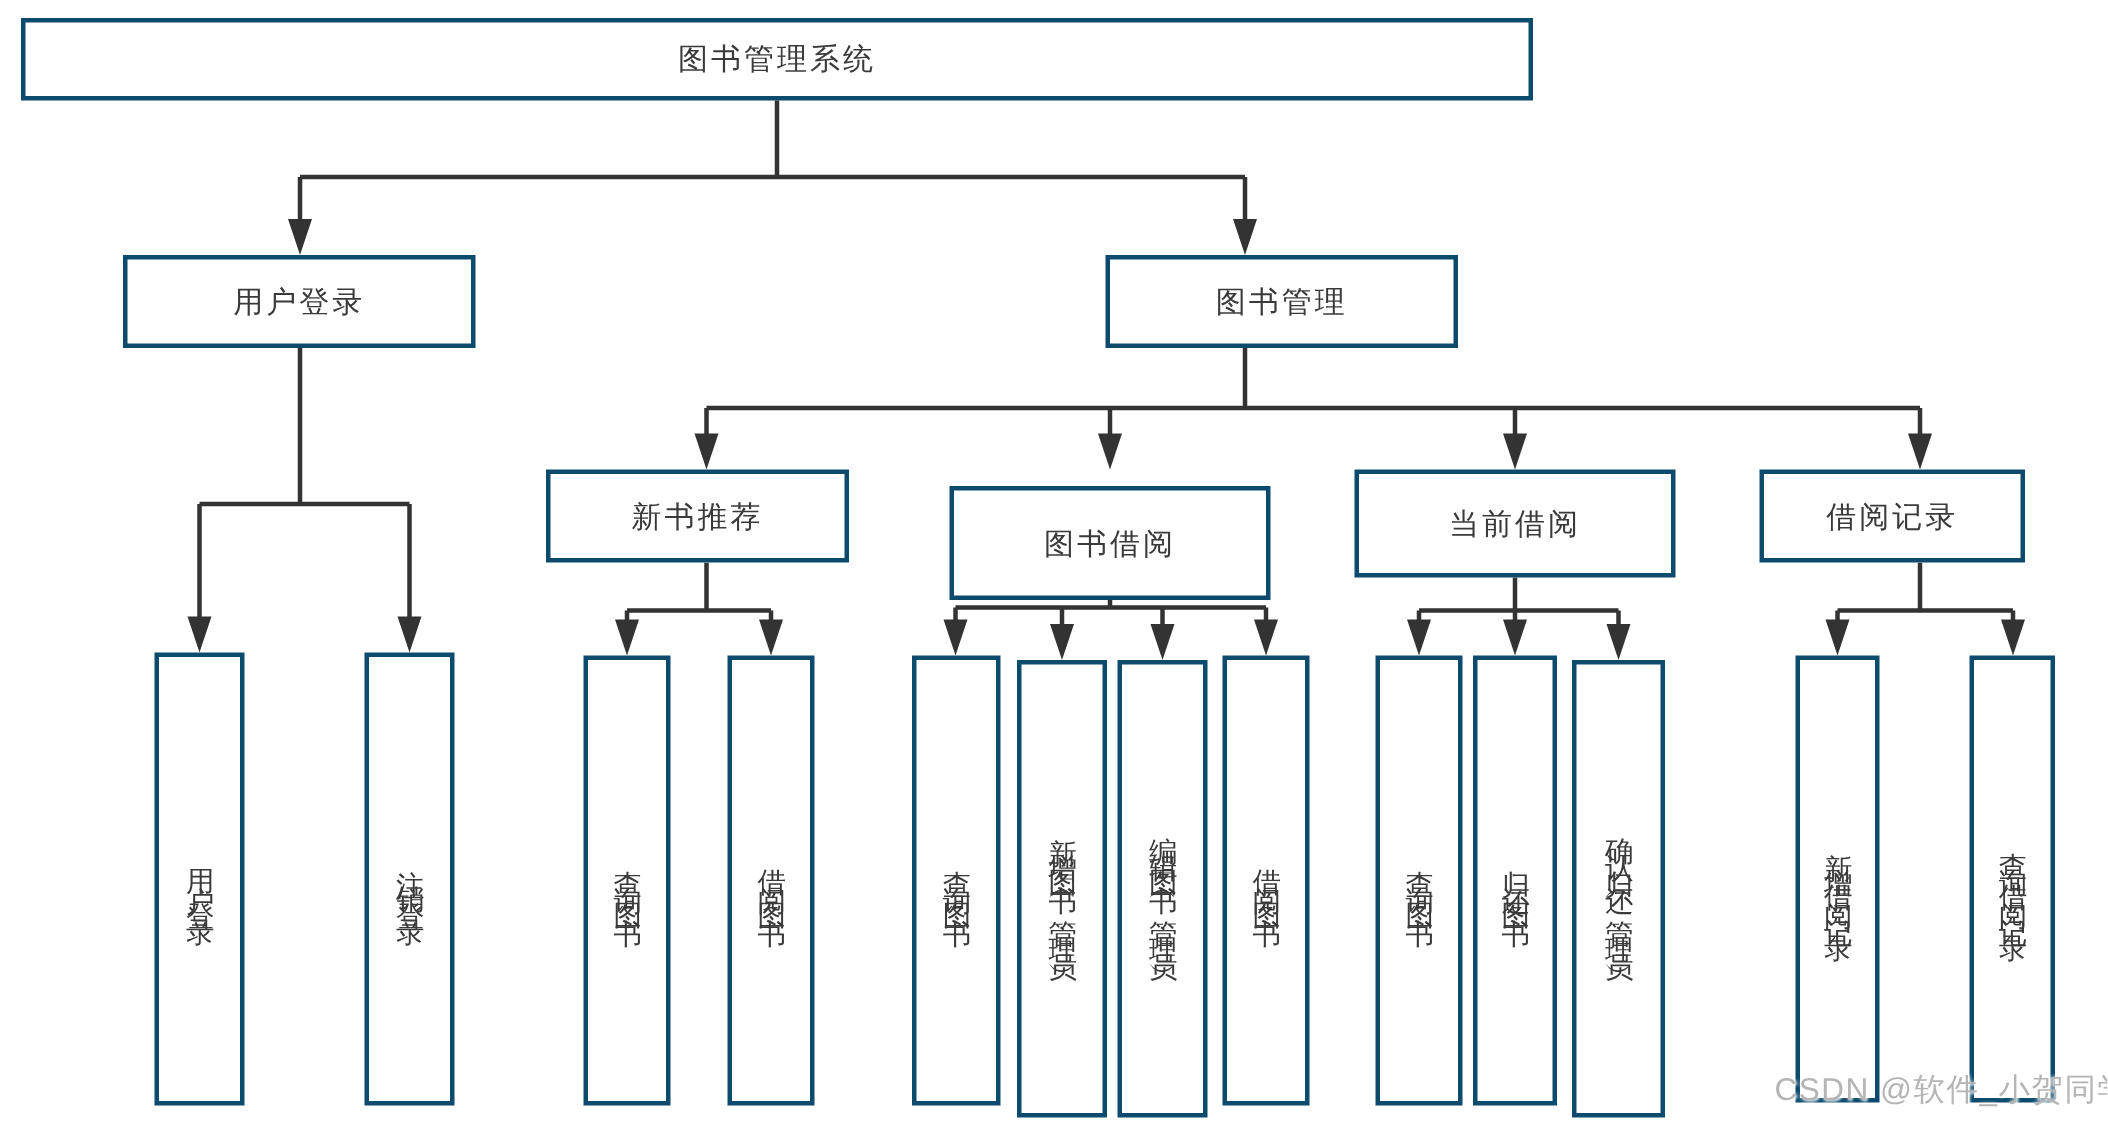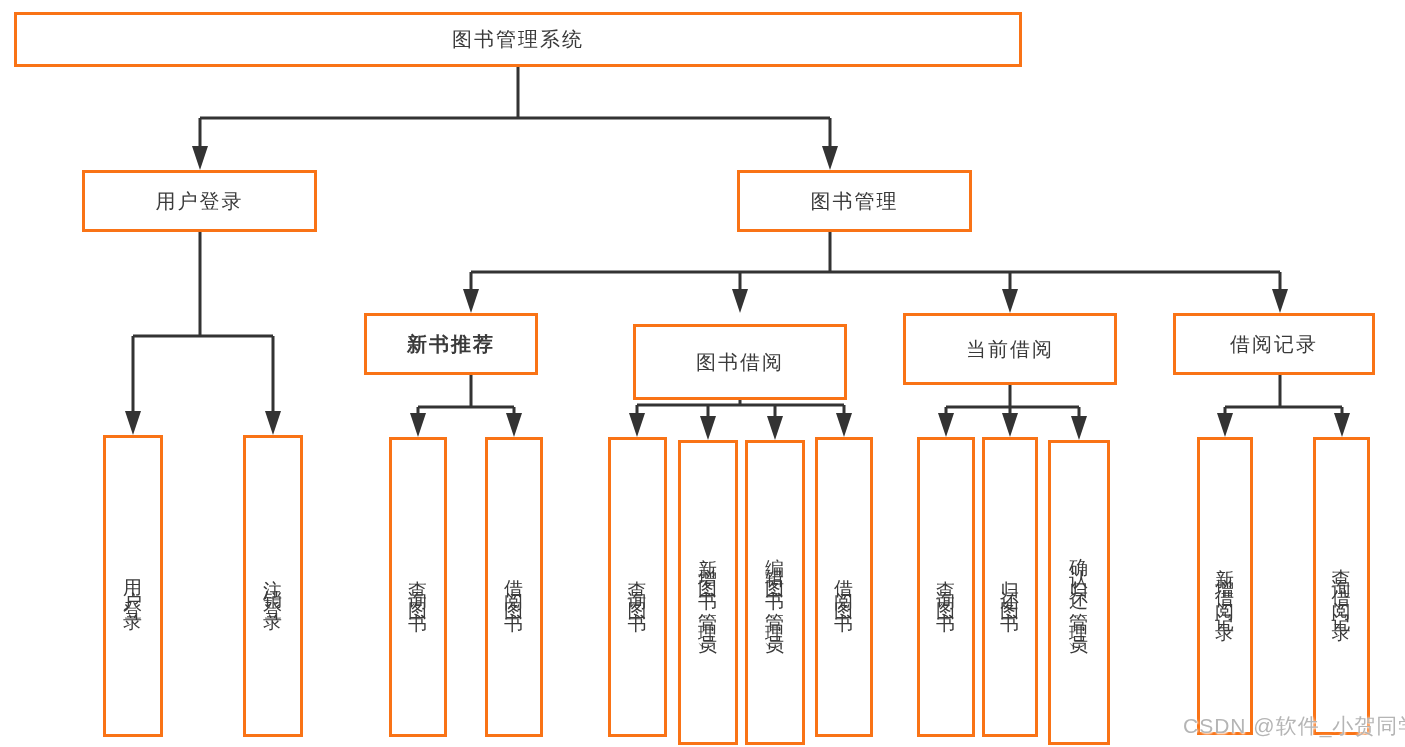--- a/index.html
+++ b/index.html
@@ -14,21 +14,21 @@
   .wires {
     position: absolute;
     left: 0; top: 0;
     width: 1405px; height: 747px;
     z-index: 1;
   }
   .node {
     position: absolute;
     box-sizing: border-box;
     background: #ffffff;
-    border: 3px solid #f97316;
+    border: 3px solid #0c4a6e;
     display: flex;
     align-items: center;
     justify-content: center;
     color: #3a3a3a;
     z-index: 2;
     text-align: center;
   }
   .hnode {
     font-size: 20px;
     letter-spacing: 2px;
@@ -113,24 +113,24 @@
       <polygon points="1217,413 1233,413 1225,437"></polygon>
       <polygon points="1334,413 1350,413 1342,437"></polygon>
     </g>
   </svg>
 
   <div class="node hnode" style="left:14px; top:12px; width:1008px; height:55px;">图书管理系统</div>
 
   <div class="node hnode" style="left:82px; top:170px; width:235px; height:62px;">用户登录</div>
   <div class="node hnode" style="left:712px; top:170px; width:235px; height:62px;margin-left:25px;">图书管理</div>
 
-  <div class="node hnode" style="left:364px; top:313px; width:174px; height:62px;font-weight:bold;">新书推荐</div>
+  <div class="node hnode" style="left:364px; top:313px; width:202px; height:62px;">新书推荐</div>
   <div class="node hnode" style="left:633px; top:324px; width:214px; height:76px;">图书借阅</div>
   <div class="node hnode" style="left:903px; top:313px; width:214px; height:72px;">当前借阅</div>
-  <div class="node hnode" style="left:1173px; top:313px; width:202px; height:62px;text-align:right;">借阅记录</div>
+  <div class="node hnode" style="left:1173px; top:313px; width:177px; height:62px;text-align:right;">借阅记录</div>
 
   <div class="node vnode" style="left:103px; top:435px; width:60px; height:302px;">用户登录</div>
   <div class="node vnode" style="left:243px; top:435px; width:60px; height:302px;">注销登录</div>
 
   <div class="node vnode" style="left:389px; top:437px; width:58px; height:300px;">查询图书</div>
   <div class="node vnode" style="left:485px; top:437px; width:58px; height:300px;">借阅图书</div>
 
   <div class="node vnode" style="left:608px; top:437px; width:59px; height:300px;">查询图书</div>
   <div class="node vnode" style="left:678px; top:440px; width:60px; height:305px;">新增图书（管理员）</div>
   <div class="node vnode" style="left:745px; top:440px; width:60px; height:305px;">编辑图书（管理员）</div>

